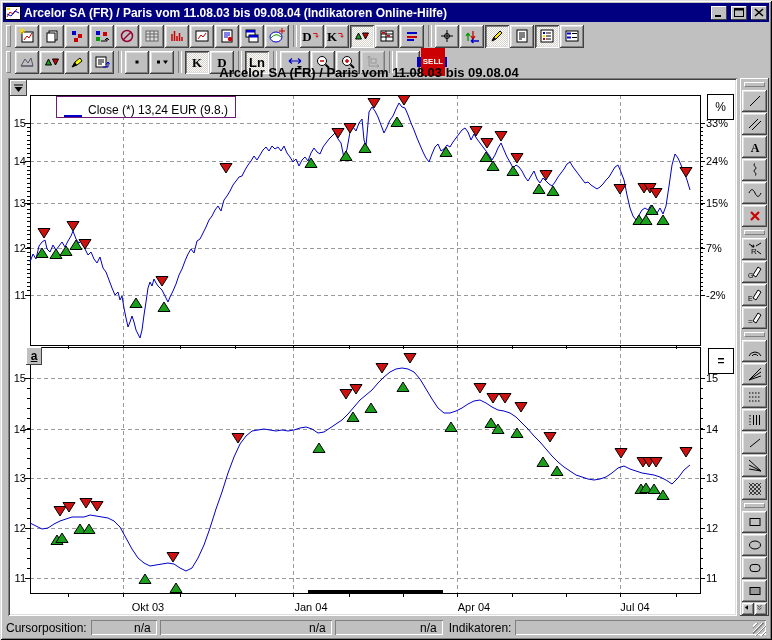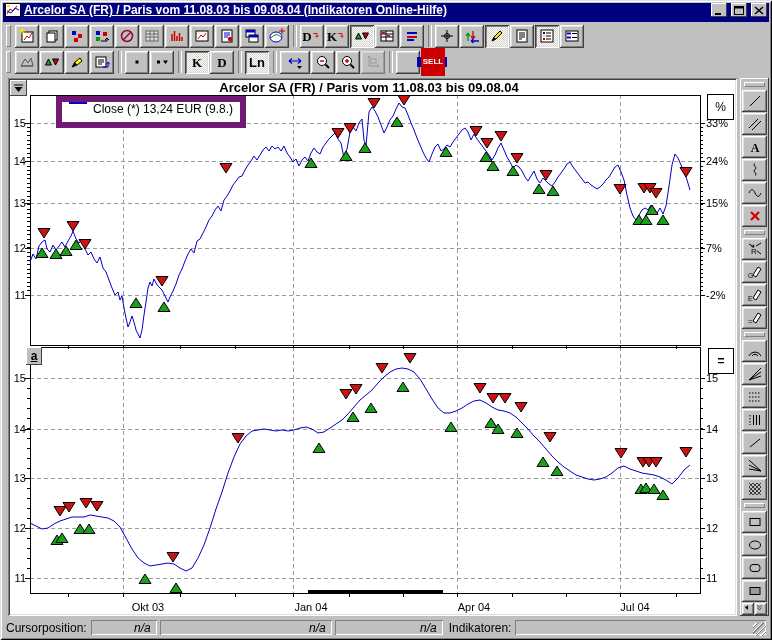--- a/index.html
+++ b/index.html
@@ -1,61 +1,61 @@
 <!DOCTYPE html>
 <html><head>
 <meta charset="utf-8">
 <style>
   html,body{margin:0;padding:0;background:#808080;font-family:"Liberation Sans",sans-serif;}
   .window{position:relative;width:772px;height:640px;background:#c0c0c0;overflow:hidden;
     box-shadow:inset 1px 1px 0 #dfdfdf, inset -1px -1px 0 #000, inset 2px 2px 0 #fff, inset -2px -2px 0 #808080;}
   
   .titlebar{position:absolute;left:3px;top:3px;right:3px;height:19px;background:#000080;color:#fff;
-    display:flex;padding:0 2px;gap:3px;text-decoration:underline;}
+    display:flex;align-items:center;padding:0 2px;gap:3px;}
   .title-text{flex:1;font-size:12px;font-weight:bold;white-space:nowrap;overflow:hidden;}
   .winbtn{width:16px;height:14px;background:#c0c0c0;display:inline-flex;align-items:center;justify-content:center;
     box-shadow:inset -1px -1px 0 #404040, inset 1px 1px 0 #fff;margin-left:1px;}
   
   .toolbar{position:absolute;left:3px;right:3px;height:26px;display:flex;align-items:center;padding-left:3px;}
   #toolbar-main{top:23px;} #toolbar-chart{top:49px;}
   .tgrip{width:3px;height:20px;border-left:1px solid #fff;border-top:1px solid #fff;border-right:1px solid #808080;border-bottom:1px solid #808080;margin-right:4px;}
   .tbtn{width:24px;height:23px;display:inline-flex;align-items:center;justify-content:center;background:#c0c0c0;
     box-shadow:inset -1px -1px 0 #404040, inset 1px 1px 0 #fff, inset -2px -2px 0 #808080, inset 2px 2px 0 #dfdfdf;margin-right:1px;flex:none;}
   .tbtn.pressed{box-shadow:inset 1px 1px 0 #404040, inset -1px -1px 0 #fff, inset 2px 2px 0 #808080, inset -2px -2px 0 #dfdfdf;
     background-image:repeating-conic-gradient(#fff 0% 25%, #d6d2ca 25% 50%);background-size:2px 2px;}
   .tbtn.disabled{filter:grayscale(1) opacity(.55);}
   .tbtn.wide{width:30px;}
   .tlabel{font-size:13px;font-weight:bold;line-height:1;}
   .tlabel.big{font-size:13px;font-family:"Liberation Serif",serif;}
   .tsep{width:2px;height:22px;border-left:1px solid #808080;border-right:1px solid #fff;margin:0 3px;}
   
   .chart-panel{position:absolute;left:8px;top:78px;width:729px;height:538px;background:#fff;
     box-shadow:inset 1px 1px 0 #808080, inset -1px -1px 0 #fff, inset 2px 2px 0 #404040, inset -2px -2px 0 #dfdfdf;}
   #chart-svg{position:absolute;left:8px;top:78px;font-family:"Liberation Sans",sans-serif;}
-  .chart-title{position:absolute;left:38px;top:80px;width:662px;text-align:center;font-size:13px;font-weight:bold;color:#000;}
-  .legend{position:absolute;height:20px;background:#fff;border:6px solid #701a75;display:flex;align-items:flex-start;gap:6px;
+  .chart-title{position:absolute;left:38px;top:65px;width:662px;text-align:center;font-size:13px;font-weight:bold;color:#000;}
+  .legend{position:absolute;height:20px;background:#fff;border:1px solid #701a75;display:flex;align-items:flex-end;gap:6px;
     padding:0 7px;font-size:12px;color:#000;white-space:nowrap;}
   .legend .sample{width:18px;height:2px;background:#0000c8;}
   .overlay-btn{position:absolute;background:#fff;border:1px solid #000;display:flex;align-items:center;justify-content:center;
     font-size:12px;color:#000;}
   .mini-raised{position:absolute;background:#c0c0c0;display:flex;align-items:center;justify-content:center;
     box-shadow:inset -1px -1px 0 #404040, inset 1px 1px 0 #fff;}
   
   .rightbar{position:absolute;left:740px;top:78px;width:29px;height:538px;background:#c0c0c0;
     box-shadow:inset -1px -1px 0 #404040, inset 1px 1px 0 #fff;display:flex;flex-direction:column;align-items:center;padding-top:2px;box-sizing:border-box;}
   .rbtn{width:25px;height:22px;flex:none;display:flex;align-items:center;justify-content:center;background:#c0c0c0;
     box-shadow:inset -1px -1px 0 #404040, inset 1px 1px 0 #fff, inset -2px -2px 0 #808080, inset 2px 2px 0 #dfdfdf;margin-bottom:1px;}
   .rgrip{width:19px;height:3px;border-top:1px solid #fff;border-left:1px solid #fff;border-bottom:1px solid #808080;border-right:1px solid #808080;margin:2px 0 3px 0;flex:none;}
   .rbottom{margin-top:auto;display:flex;gap:1px;padding-bottom:2px;}
   .rbtn.small{width:12px;height:12px;}
   
   .statusbar{position:absolute;left:3px;right:3px;top:618px;height:19px;display:flex;align-items:center;font-size:12px;color:#000;}
   .status-label{padding:0 4px 0 3px;white-space:nowrap;}
   .status-field{height:15px;background:#c0c0c0;box-shadow:inset 1px 1px 0 #808080, inset -1px -1px 0 #fff;
-    display:flex;align-items:center;justify-content:flex-end;padding:0 6px;box-sizing:border-box;margin-right:3px;font-style:italic;}
+    display:flex;align-items:center;justify-content:flex-end;padding:0 6px;box-sizing:border-box;margin-right:3px;}
   .resize-grip{position:absolute;right:0;top:3px;width:13px;height:13px;
     background:repeating-linear-gradient(135deg,transparent 0 2px,#fff 2px 3px,#808080 3px 4px);}
 </style>
 </head>
 <body>
 
 <div class="window">
 
   <div class="titlebar">
     <svg width="16" height="14" viewBox="0 0 16 14">

